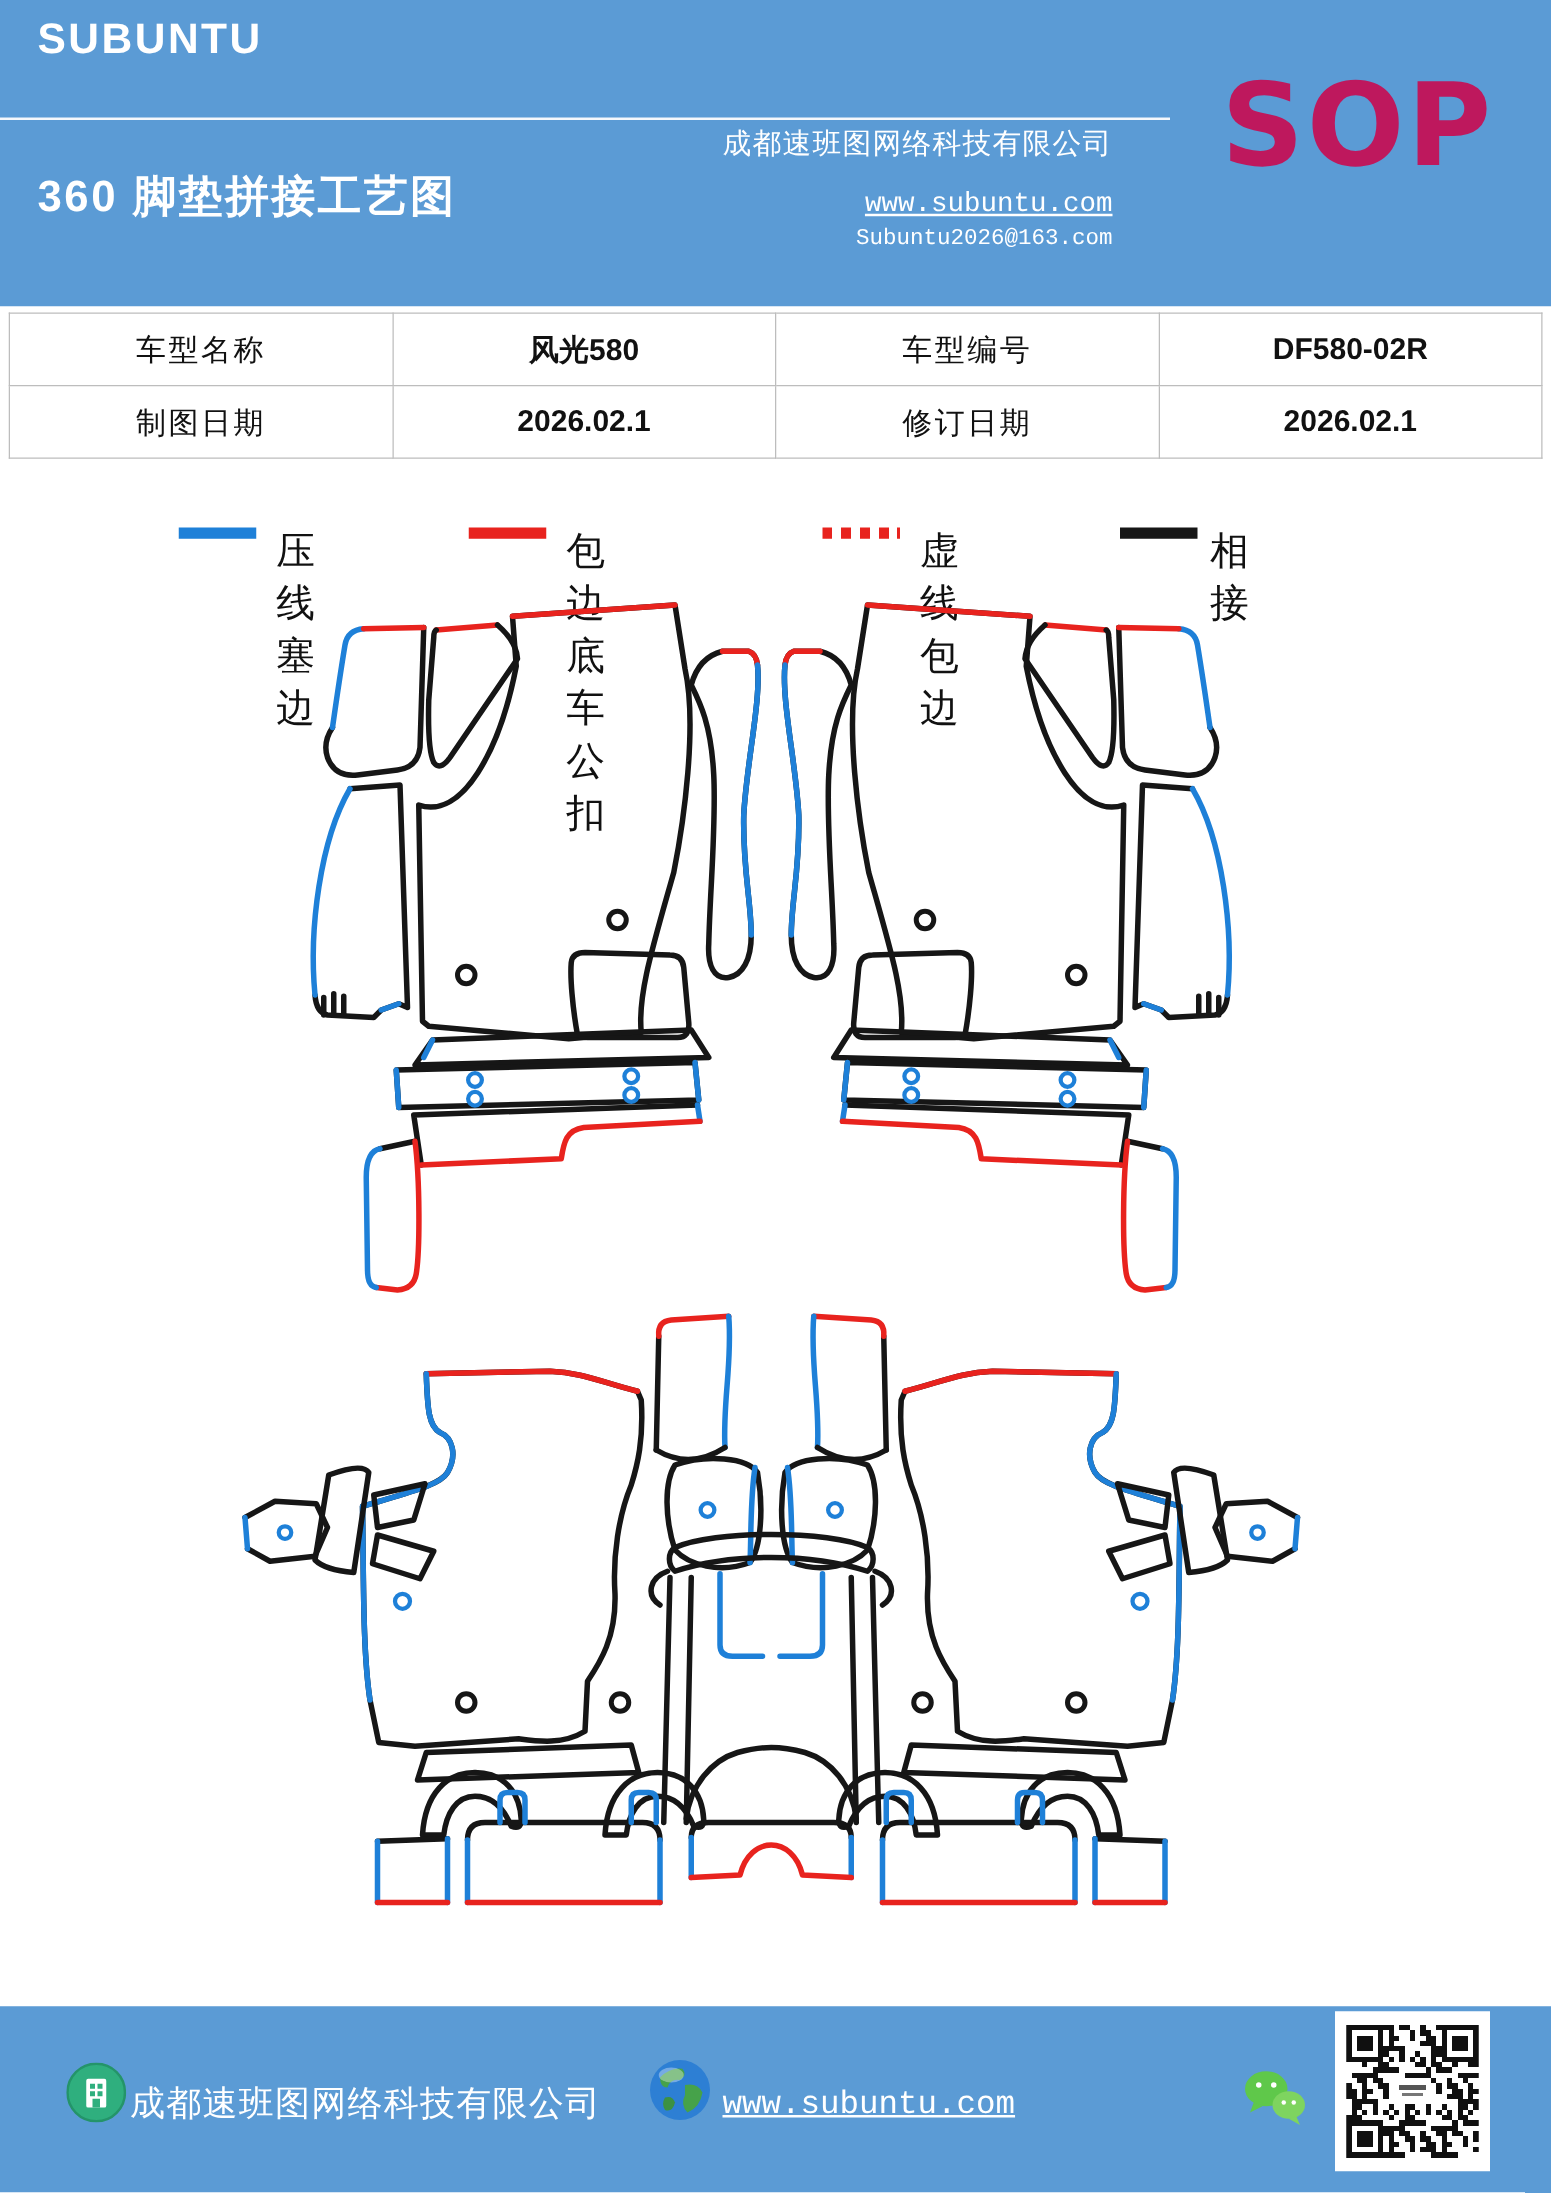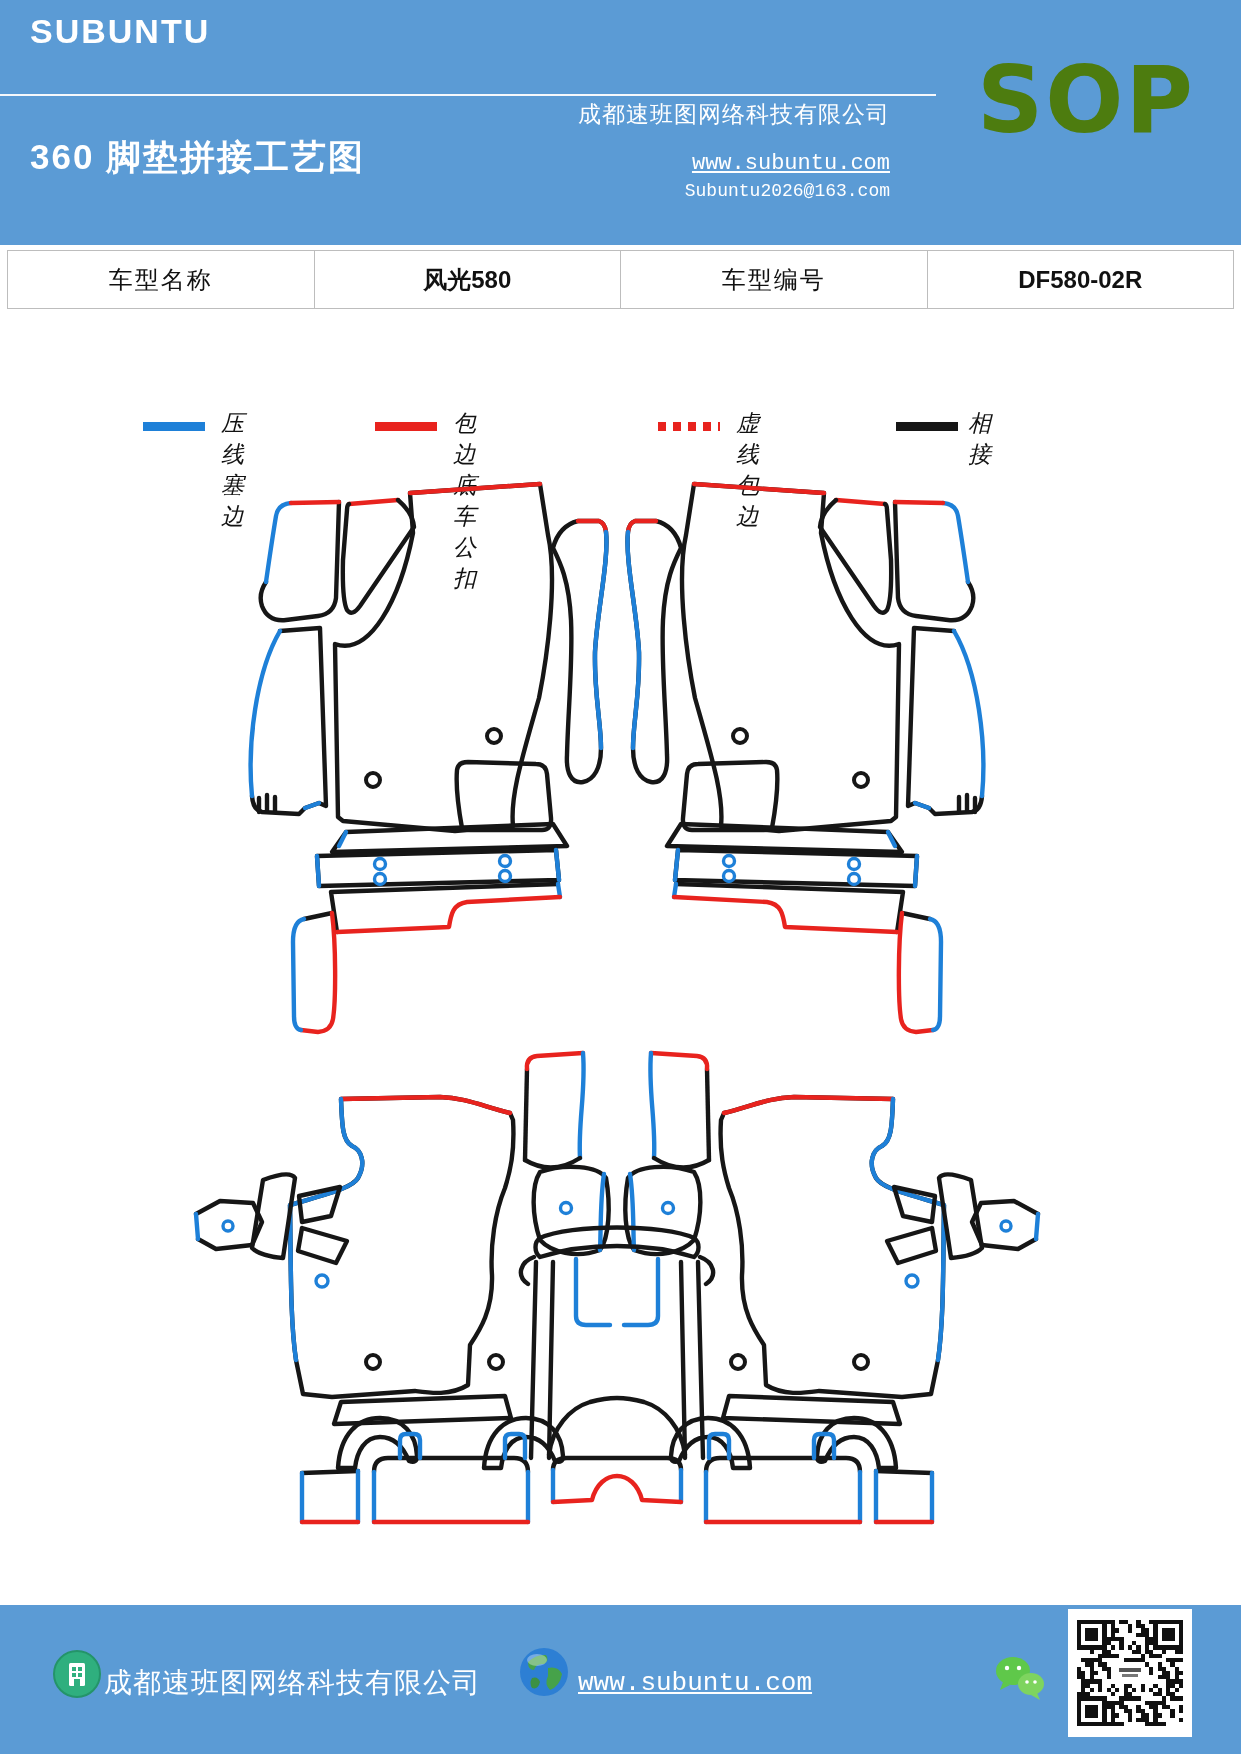--- a/index.html
+++ b/index.html
@@ -14,21 +14,21 @@
 
   
   .header{left:0;top:0;width:1241px;height:245px;background:var(--header-blue);}
   .brand{left:30px;top:12px;font-size:34px;font-weight:800;color:#fff;
          letter-spacing:2px;font-family:"Liberation Sans",sans-serif;}
   .hline{left:0;top:94px;width:936px;height:2px;background:#f5f8fc;}
   .doc-title{left:30px;top:134px;font-size:35px;color:#fff;
              font-family:Liberation Sans, sans-serif;font-weight:600;letter-spacing:2px;}
   .hd-company{top:99px;right:351px;font-size:23px;color:#fff;
               font-family:"Liberation Serif","DejaVu Serif",serif;letter-spacing:1px;}
-  .sop{top:55px;right:46px;font-size:92px;line-height:1;font-weight:700;color:#4d7c0f;
+  .sop{top:55px;right:46px;font-size:92px;line-height:1;font-weight:700;color:#be185d;
        font-family:"DejaVu Sans","Liberation Sans",sans-serif;letter-spacing:2px;}
   .hd-www{top:151px;right:351px;font-size:22px;color:#fff;text-decoration:underline;
           font-family:"Liberation Mono","DejaVu Sans Mono",monospace;}
   .hd-mail{top:181px;right:351px;font-size:18px;color:#fff;
            font-family:"Liberation Mono","DejaVu Sans Mono",monospace;}
 
   
   .info-table{left:7px;top:250px;width:1227px;border-collapse:collapse;table-layout:fixed;}
   .info-table td{border:1.6px solid var(--tb);height:58px;text-align:center;
                  vertical-align:middle;font-size:24px;background:#fff;}
@@ -36,22 +36,22 @@
   .info-table td.val{font-family:"Liberation Sans",sans-serif;font-weight:600;}
 
   
   .legend{left:0;top:408px;width:1241px;height:40px;}
   .lg-item{position:absolute;top:0;height:40px;}
   .lg-swatch{position:absolute;top:14px;width:62px;height:9px;}
   .sw-blue{background:var(--lb);}
   .sw-red{background:var(--lr);}
   .sw-black{background:var(--lk);}
   .sw-dotted{background:repeating-linear-gradient(90deg,var(--lr) 0 8px,transparent 8px 15px);}
-  .lg-label{position:absolute;top:0;font-size:23px;letter-spacing:2px;
-            font-family:"Liberation Serif","DejaVu Serif",serif;font-style:italic;}
+  .lg-label{position:absolute;top:12px;font-size:31px;letter-spacing:2px;
+            font-family:"Liberation Serif","DejaVu Serif",serif;}
 
   
   svg.draw{left:0;top:440px;width:1241px;height:1100px;}
   .s{fill:none;stroke:var(--lk);stroke-width:4.4;stroke-linecap:round;stroke-linejoin:round;}
   .b{stroke:var(--lb);}
   .r{stroke:var(--lr);}
   .hole{fill:#fff;stroke:var(--lk);stroke-width:4;}
   .bdot{fill:#fff;stroke:var(--lb);stroke-width:3.4;}
 
   
@@ -74,20 +74,26 @@
 <div class="abs hd-www">www.subuntu.com</div>
 <div class="abs hd-mail">Subuntu2026@163.com</div>
 
 <table class="abs info-table">
   <tbody>
       <tr>
     <td class="lbl">车型名称</td>
     <td class="val">风光580</td>
     <td class="lbl">车型编号</td>
     <td class="val">DF580-02R</td>
+  </tr>
+  <tr>
+    <td class="lbl">制图日期</td>
+    <td class="val">2026.02.1</td>
+    <td class="lbl">修订日期</td>
+    <td class="val">2026.02.1</td>
   </tr>
 </tbody>
   </table>
 
 <div class="abs legend">
   <div class="lg-item" style="left:143px">
     <span class="lg-swatch sw-blue" style="left:0"></span>
     <span class="lg-label" style="left:78px">压线塞边</span>
   </div>
   <div class="lg-item" style="left:375px">

